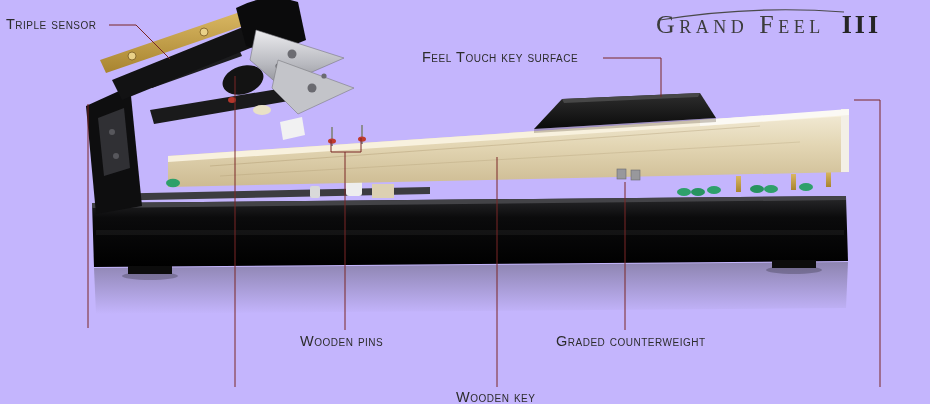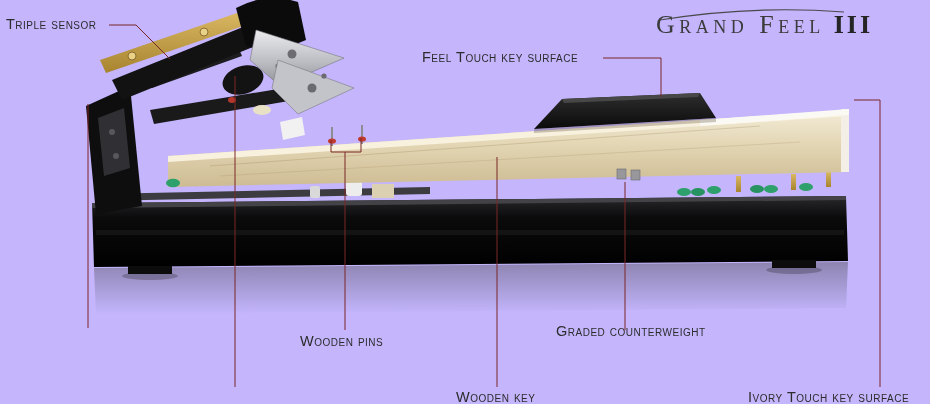--- a/index.html
+++ b/index.html
@@ -17,21 +17,21 @@
   }
   .logo{position:absolute;left:656px;top:2px;width:262px;height:34px;}
   .logo-arc{position:absolute;left:2px;top:2px;}
   .logo-text{position:absolute;left:0;top:8px;white-space:nowrap;}
   .logo-words{
     font-family:"Liberation Serif",serif;font-size:26px;font-variant:small-caps;
     letter-spacing:4.5px;color:#3c3c3c;
   }
   .logo-numeral{
     font-family:"Liberation Serif",serif;font-size:26px;font-weight:bold;
-    letter-spacing:3px;color:#252525;margin-left:9px;
+    letter-spacing:3px;color:#252525;margin-left:17px;
   }
 </style>
 </head>
 <body>
 
 <div class="stage">
 
   <svg class="illustration-svg" viewBox="0 0 930 410">
     <defs>
       <linearGradient id="woodGrad" x1="0" y1="0" x2="0" y2="1">
@@ -180,22 +180,21 @@
       <line x1="497" y1="387" x2="497" y2="157"></line>
       <line x1="625" y1="330" x2="625" y2="182"></line>
       <polyline points="880,387 880,100 854,100"></polyline>
     </g>
   </svg>
 
   <div class="callout" style="left:6px;top:17px">Triple sensor</div>
   <div class="callout" style="left:422px;top:50px">Feel Touch key surface</div>
   <div class="callout" style="left:300px;top:334px">Wooden pins</div>
   <div class="callout" style="left:456px;top:390px">Wooden key</div>
-  <div class="callout" style="left:556px;top:324px">Graded counterweight</div>
-  <div class="callout" style="left:748px;top:390px">Ivory Touch key surface</div>
+  <div class="callout" style="left:556px;top:334px">Graded counterweight</div>
 
   <div class="logo">
     <svg class="logo-arc" width="188" height="18" viewBox="0 0 188 18">
       <path d="M2,16 Q94,1 186,8" stroke="#4a4a4a" stroke-width="1.2" fill="none"></path>
     </svg>
     <div class="logo-text">
       <span class="logo-words">Grand Feel</span><span class="logo-numeral">III</span>
     </div>
   </div>
 

